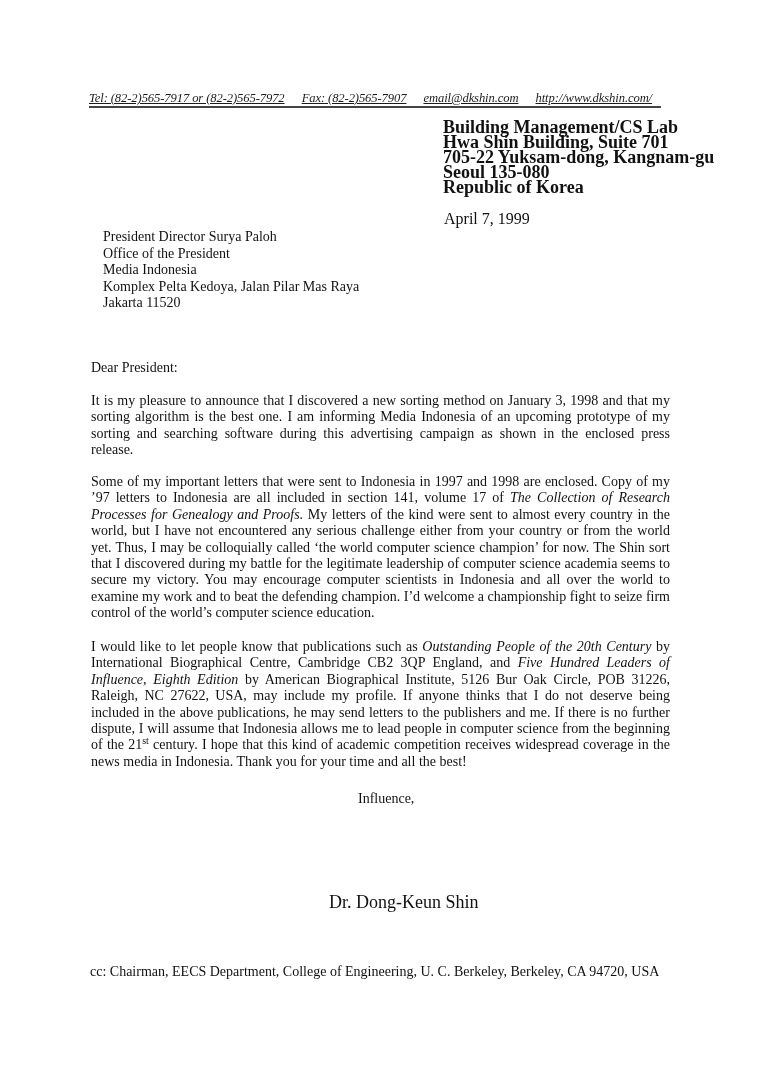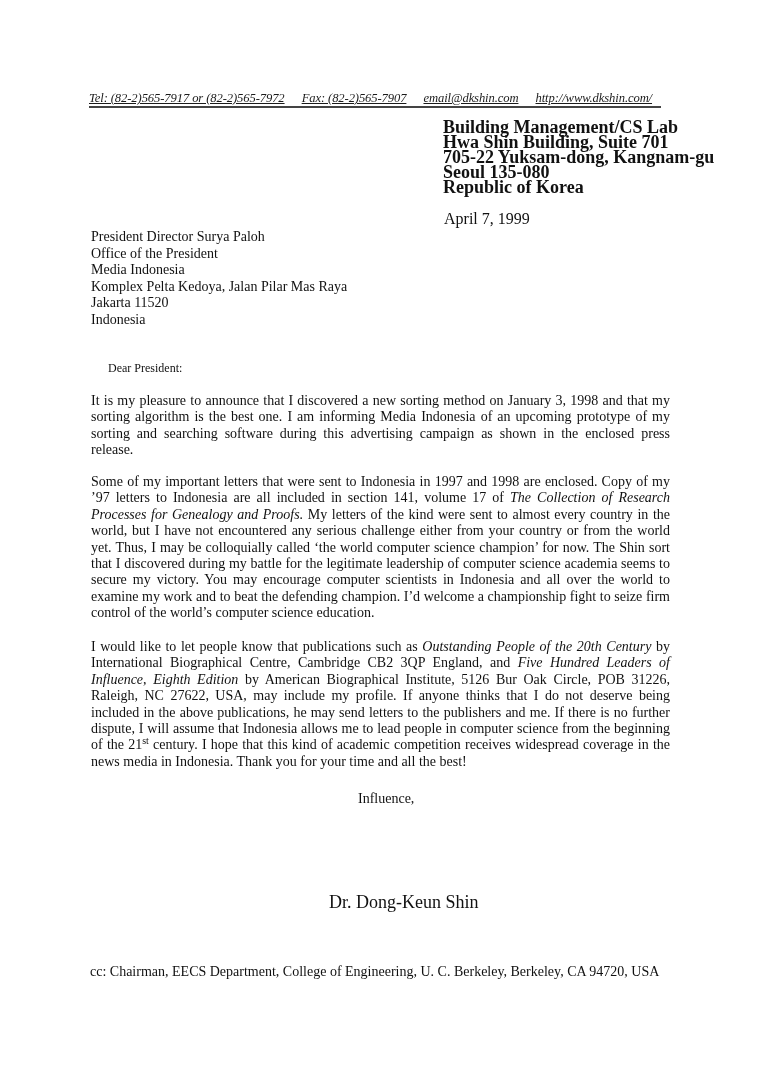--- a/index.html
+++ b/index.html
@@ -57,27 +57,27 @@
       line-height: 16px;
     }
 
     .recipient {
       position: absolute;
       left: 91px;
       top: 229px;
       font-size: 14px;
       line-height: 16.6px;
     }
-    .recipient div { white-space: nowrap; }
+    .recipient div { white-space: nowrap; margin-left: 12px; }
 
     .salutation {
       position: absolute;
-      left: 108px;
+      left: 91px;
       top: 360px;
-      font-size: 12px;
+      font-size: 14px;
       line-height: 16px;
     }
 
     .para {
       position: absolute;
       left: 91px;
       width: 579px;
       font-size: 14px;
       line-height: 16.4px;
       text-align: justify;
@@ -134,21 +134,20 @@
   </div>
 
   <div class="date">April 7, 1999</div>
 
   <div class="recipient">
     <div>President Director Surya Paloh</div>
     <div>Office of the President</div>
     <div>Media Indonesia</div>
     <div>Komplex Pelta Kedoya, Jalan Pilar Mas Raya</div>
     <div>Jakarta 11520</div>
-    <div>Indonesia</div>
   </div>
 
   <div class="salutation">Dear President:</div>
 
   <p class="para p1">It is my pleasure to announce that I discovered a new sorting method on January 3, 1998 and that my sorting algorithm is the best one.   I am informing Media Indonesia of an upcoming prototype of my sorting and searching software during this advertising campaign as shown in the enclosed press release.</p>
 
   <p class="para p2"><span>Some of my important letters that were sent to Indonesia in 1997 and 1998 are enclosed.   Copy of my ’97 letters to Indonesia are all included in section 141, volume 17 of </span><i>The Collection of Research Processes for Genealogy and Proofs.</i><span>   My letters of the kind were sent to almost every country in the world, but I have not encountered any serious challenge either from your country or from the world yet.   Thus, I may be colloquially called ‘the world computer science champion’ for now.   The Shin sort that I discovered during my battle for the legitimate leadership of computer science academia seems to secure my victory.   You may encourage computer scientists in Indonesia and all over the world to examine my work and to beat the defending champion.   I’d welcome a championship fight to seize firm control of the world’s computer science education.</span></p>
 
   <p class="para p3"><span>I would like to let people know that publications such as </span><i>Outstanding People of the 20th Century</i><span> by International Biographical Centre, Cambridge CB2 3QP England, and </span><i>Five Hundred Leaders of Influence</i><span>, </span><i>Eighth Edition</i><span> by American Biographical Institute, 5126 Bur Oak Circle, POB 31226, Raleigh, NC 27622, USA, may include my profile.   If anyone thinks that I do not deserve being included in the above publications, he may send letters to the publishers and me.   If there is no further dispute, I will assume that Indonesia allows me to lead people in computer science from the beginning of the 21</span><sup>st</sup><span> century.   I hope that this kind of academic competition receives widespread coverage in the news media in Indonesia.   Thank you for your time and all the best!</span></p>
 

